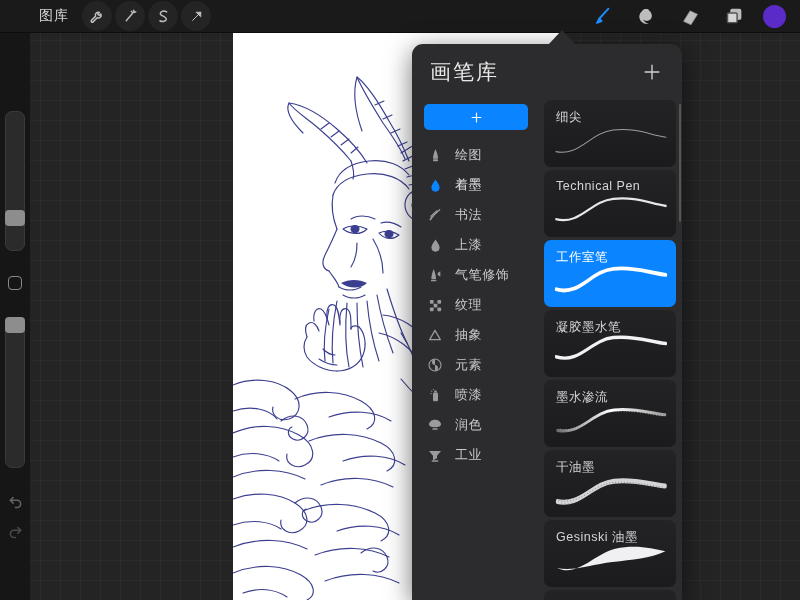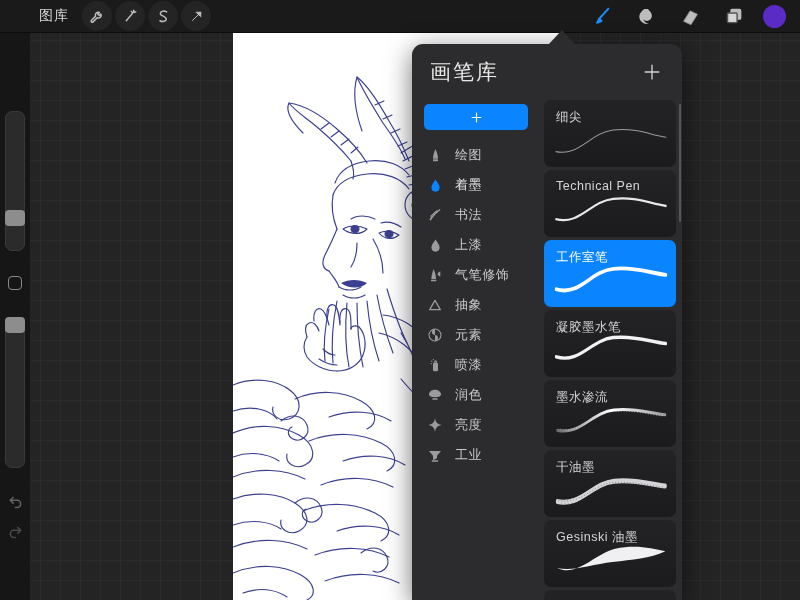--- a/index.html
+++ b/index.html
@@ -478,20 +478,32 @@
           <span class="cat-icon">
             <svg width="16" height="16" viewBox="0 0 24 24" fill="#9a9a9f">
                 <path d="M10 3 C8 8 6.5 13 6.5 18 h7 C13.5 13 12 8 10 3z"></path>
                 <rect x="6" y="19" width="8" height="2.5" rx="0.8"></rect>
                 <path d="M16 9 l4 -2.5 v8 l-4 -2.5z"></path>
               </svg>
           </span>
           <span class="cat-label">气笔修饰</span>
         </div>
 
+        <div class="cat-item">
+          <span class="cat-icon">
+            <svg width="15" height="15" viewBox="0 0 24 24" fill="#9a9a9f">
+                <rect x="3" y="3" width="6" height="6" rx="1.5"></rect>
+                <rect x="15" y="3" width="6" height="6" rx="1.5"></rect>
+                <rect x="9" y="9" width="6" height="6" rx="1.5"></rect>
+                <rect x="3" y="15" width="6" height="6" rx="1.5"></rect>
+                <rect x="15" y="15" width="6" height="6" rx="1.5"></rect>
+              </svg>
+          </span>
+          <span class="cat-label">纹理</span>
+        </div>
 
         <div class="cat-item">
           <span class="cat-icon">
             <svg width="16" height="16" viewBox="0 0 24 24" fill="none" stroke="#9a9a9f" stroke-width="1.9" stroke-linejoin="round">
                 <path d="M12 5 L20 19 H4 Z"></path>
               </svg>
           </span>
           <span class="cat-label">抽象</span>
         </div>
 
@@ -523,28 +535,20 @@
           <span class="cat-icon">
             <svg width="16" height="16" viewBox="0 0 24 24" fill="#9a9a9f">
                 <path d="M12 4 C6.5 4 3 7.5 3 11 c0 2.5 3 4.5 9 4.5 s9 -2 9 -4.5 C21 7.5 17.5 4 12 4z"></path>
                 <rect x="8" y="17" width="8" height="2" rx="0.8"></rect>
               </svg>
           </span>
           <span class="cat-label">润色</span>
         </div>
 
 
-        <div class="cat-item">
-          <span class="cat-icon">
-            <svg width="16" height="16" viewBox="0 0 24 24" fill="#9a9a9f">
-                <path d="M12 2 C12.8 8 16 11.2 22 12 C16 12.8 12.8 16 12 22 C11.2 16 8 12.8 2 12 C8 11.2 11.2 8 12 2z"></path>
-              </svg>
-          </span>
-          <span class="cat-label">亮度</span>
-        </div>
 
         <div class="cat-item">
           <span class="cat-icon">
             <svg width="16" height="16" viewBox="0 0 24 24" fill="#9a9a9f">
                 <path d="M3 6 h18 l-6 7 v4 l-6 3 v-7z"></path>
                 <rect x="7" y="20" width="10" height="2" rx="0.7"></rect>
               </svg>
           </span>
           <span class="cat-label">工业</span>
         </div>

